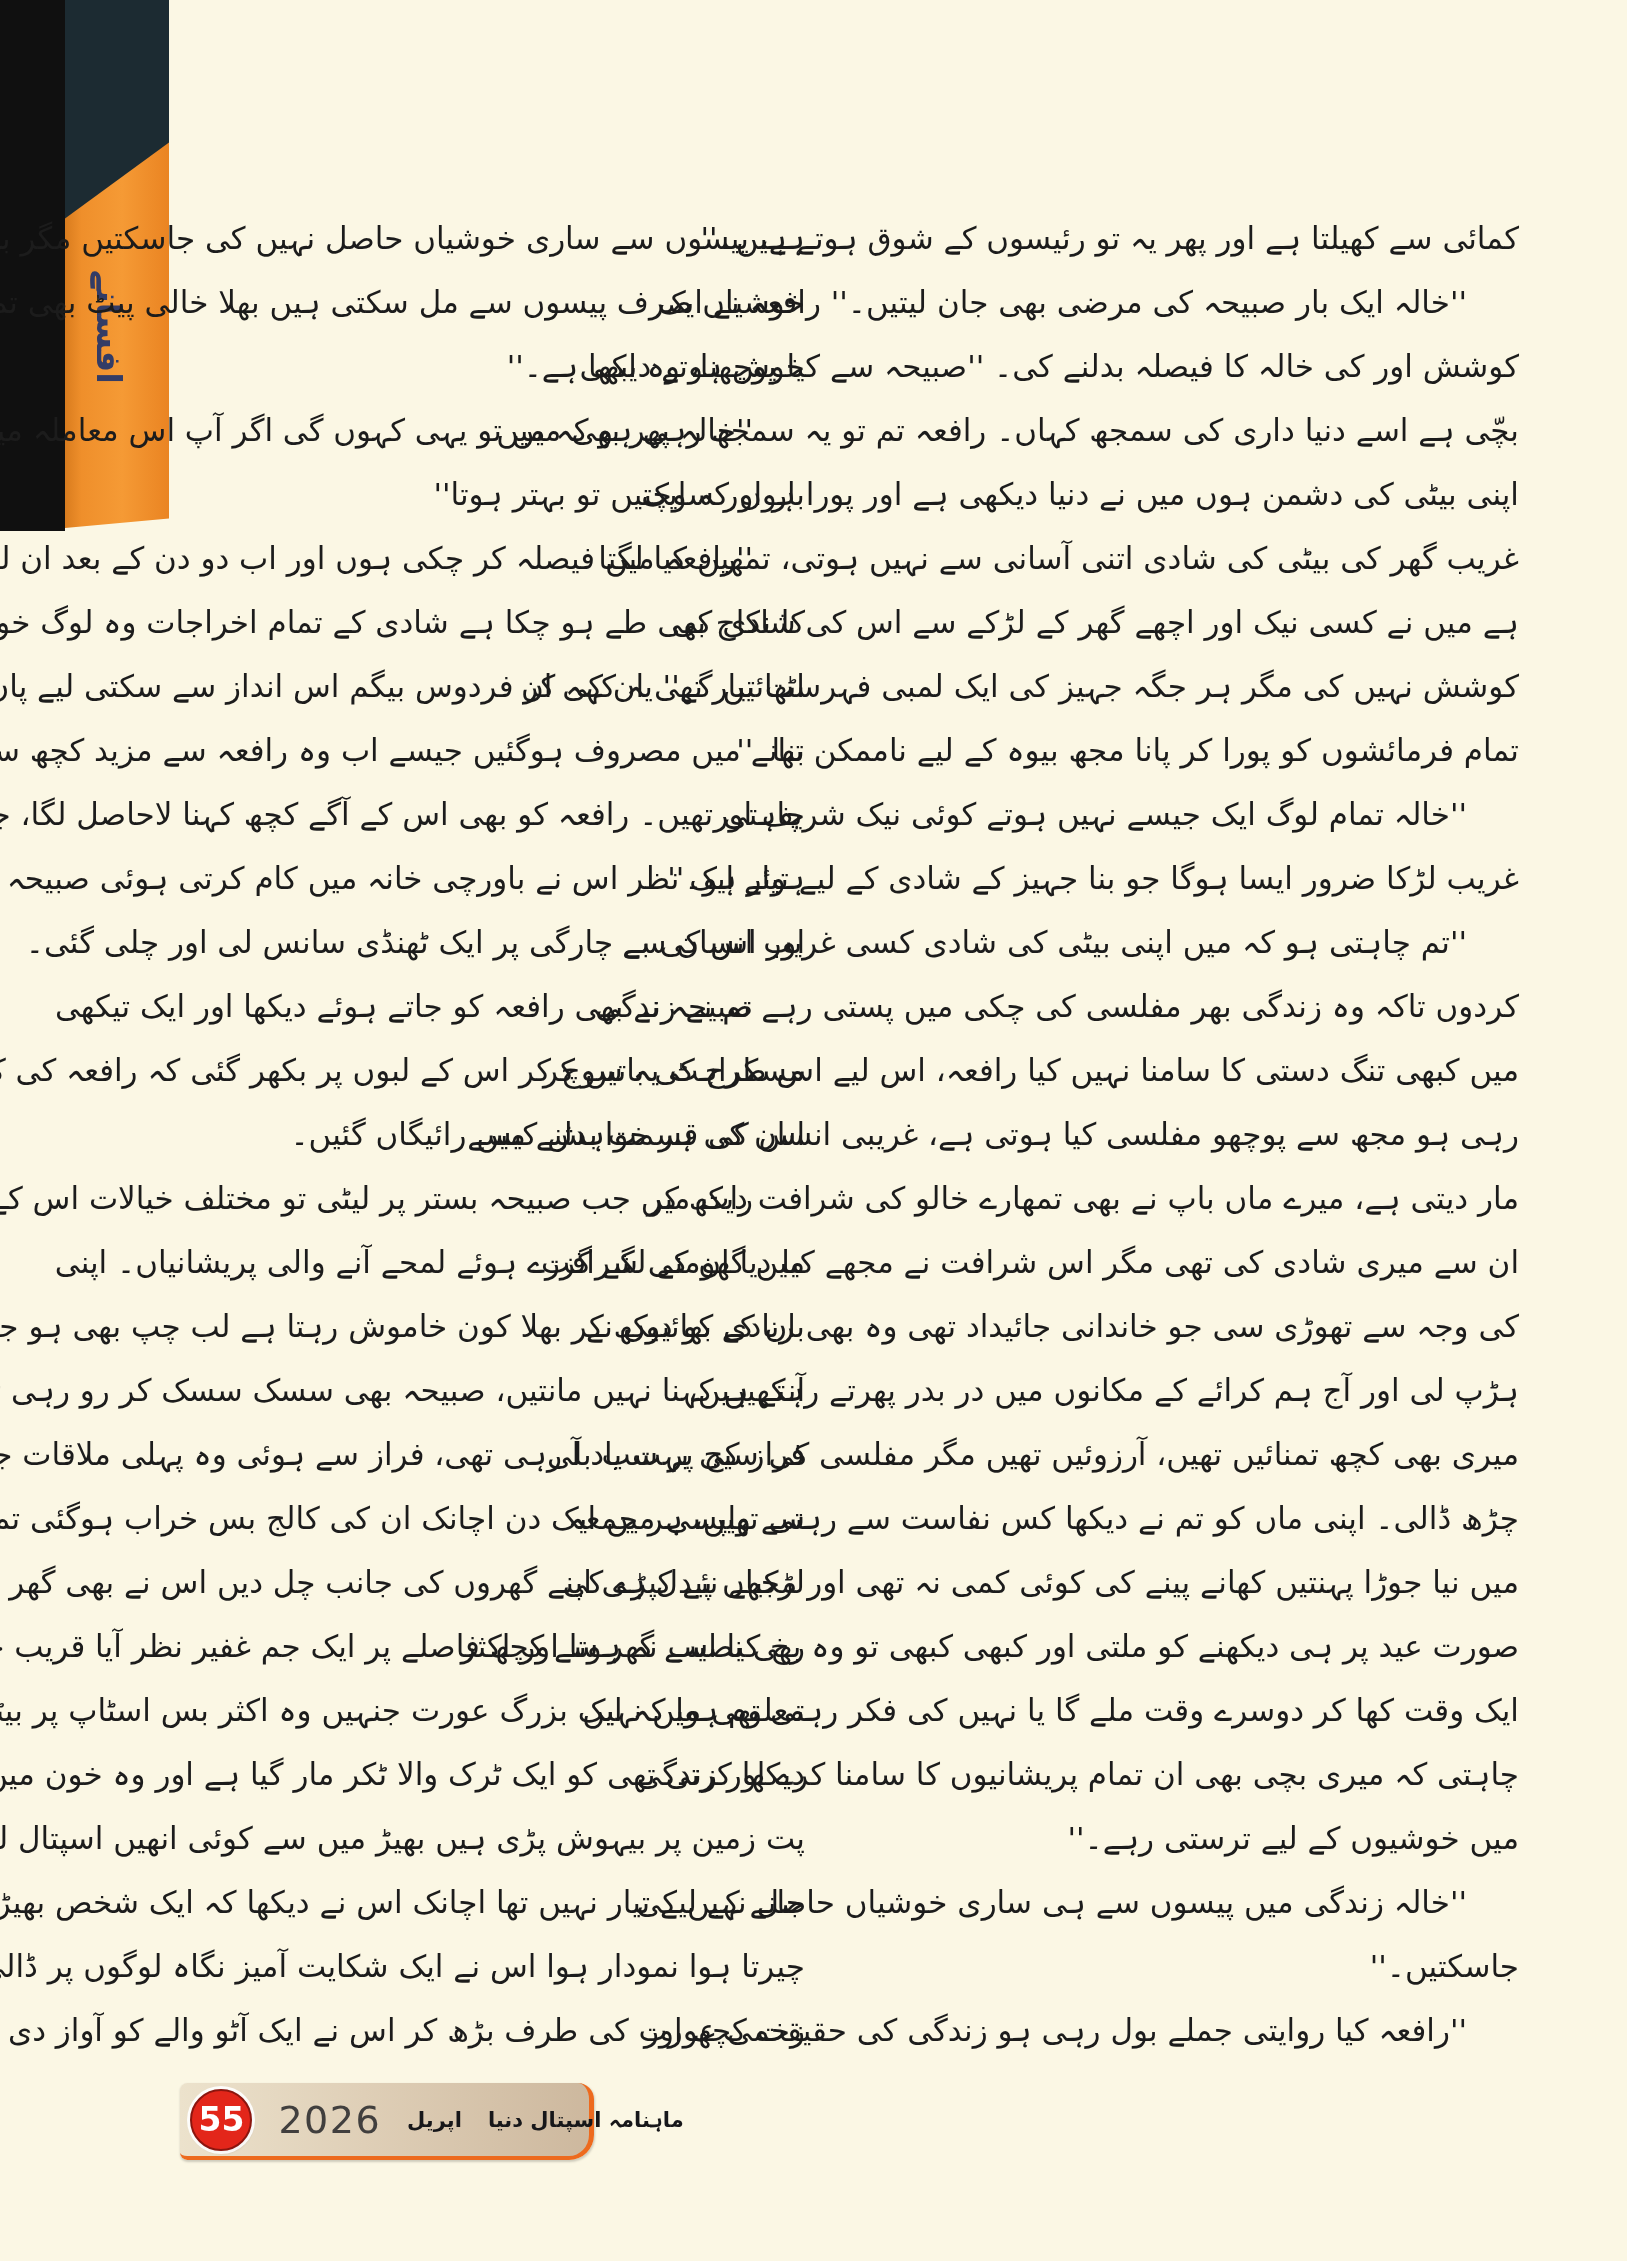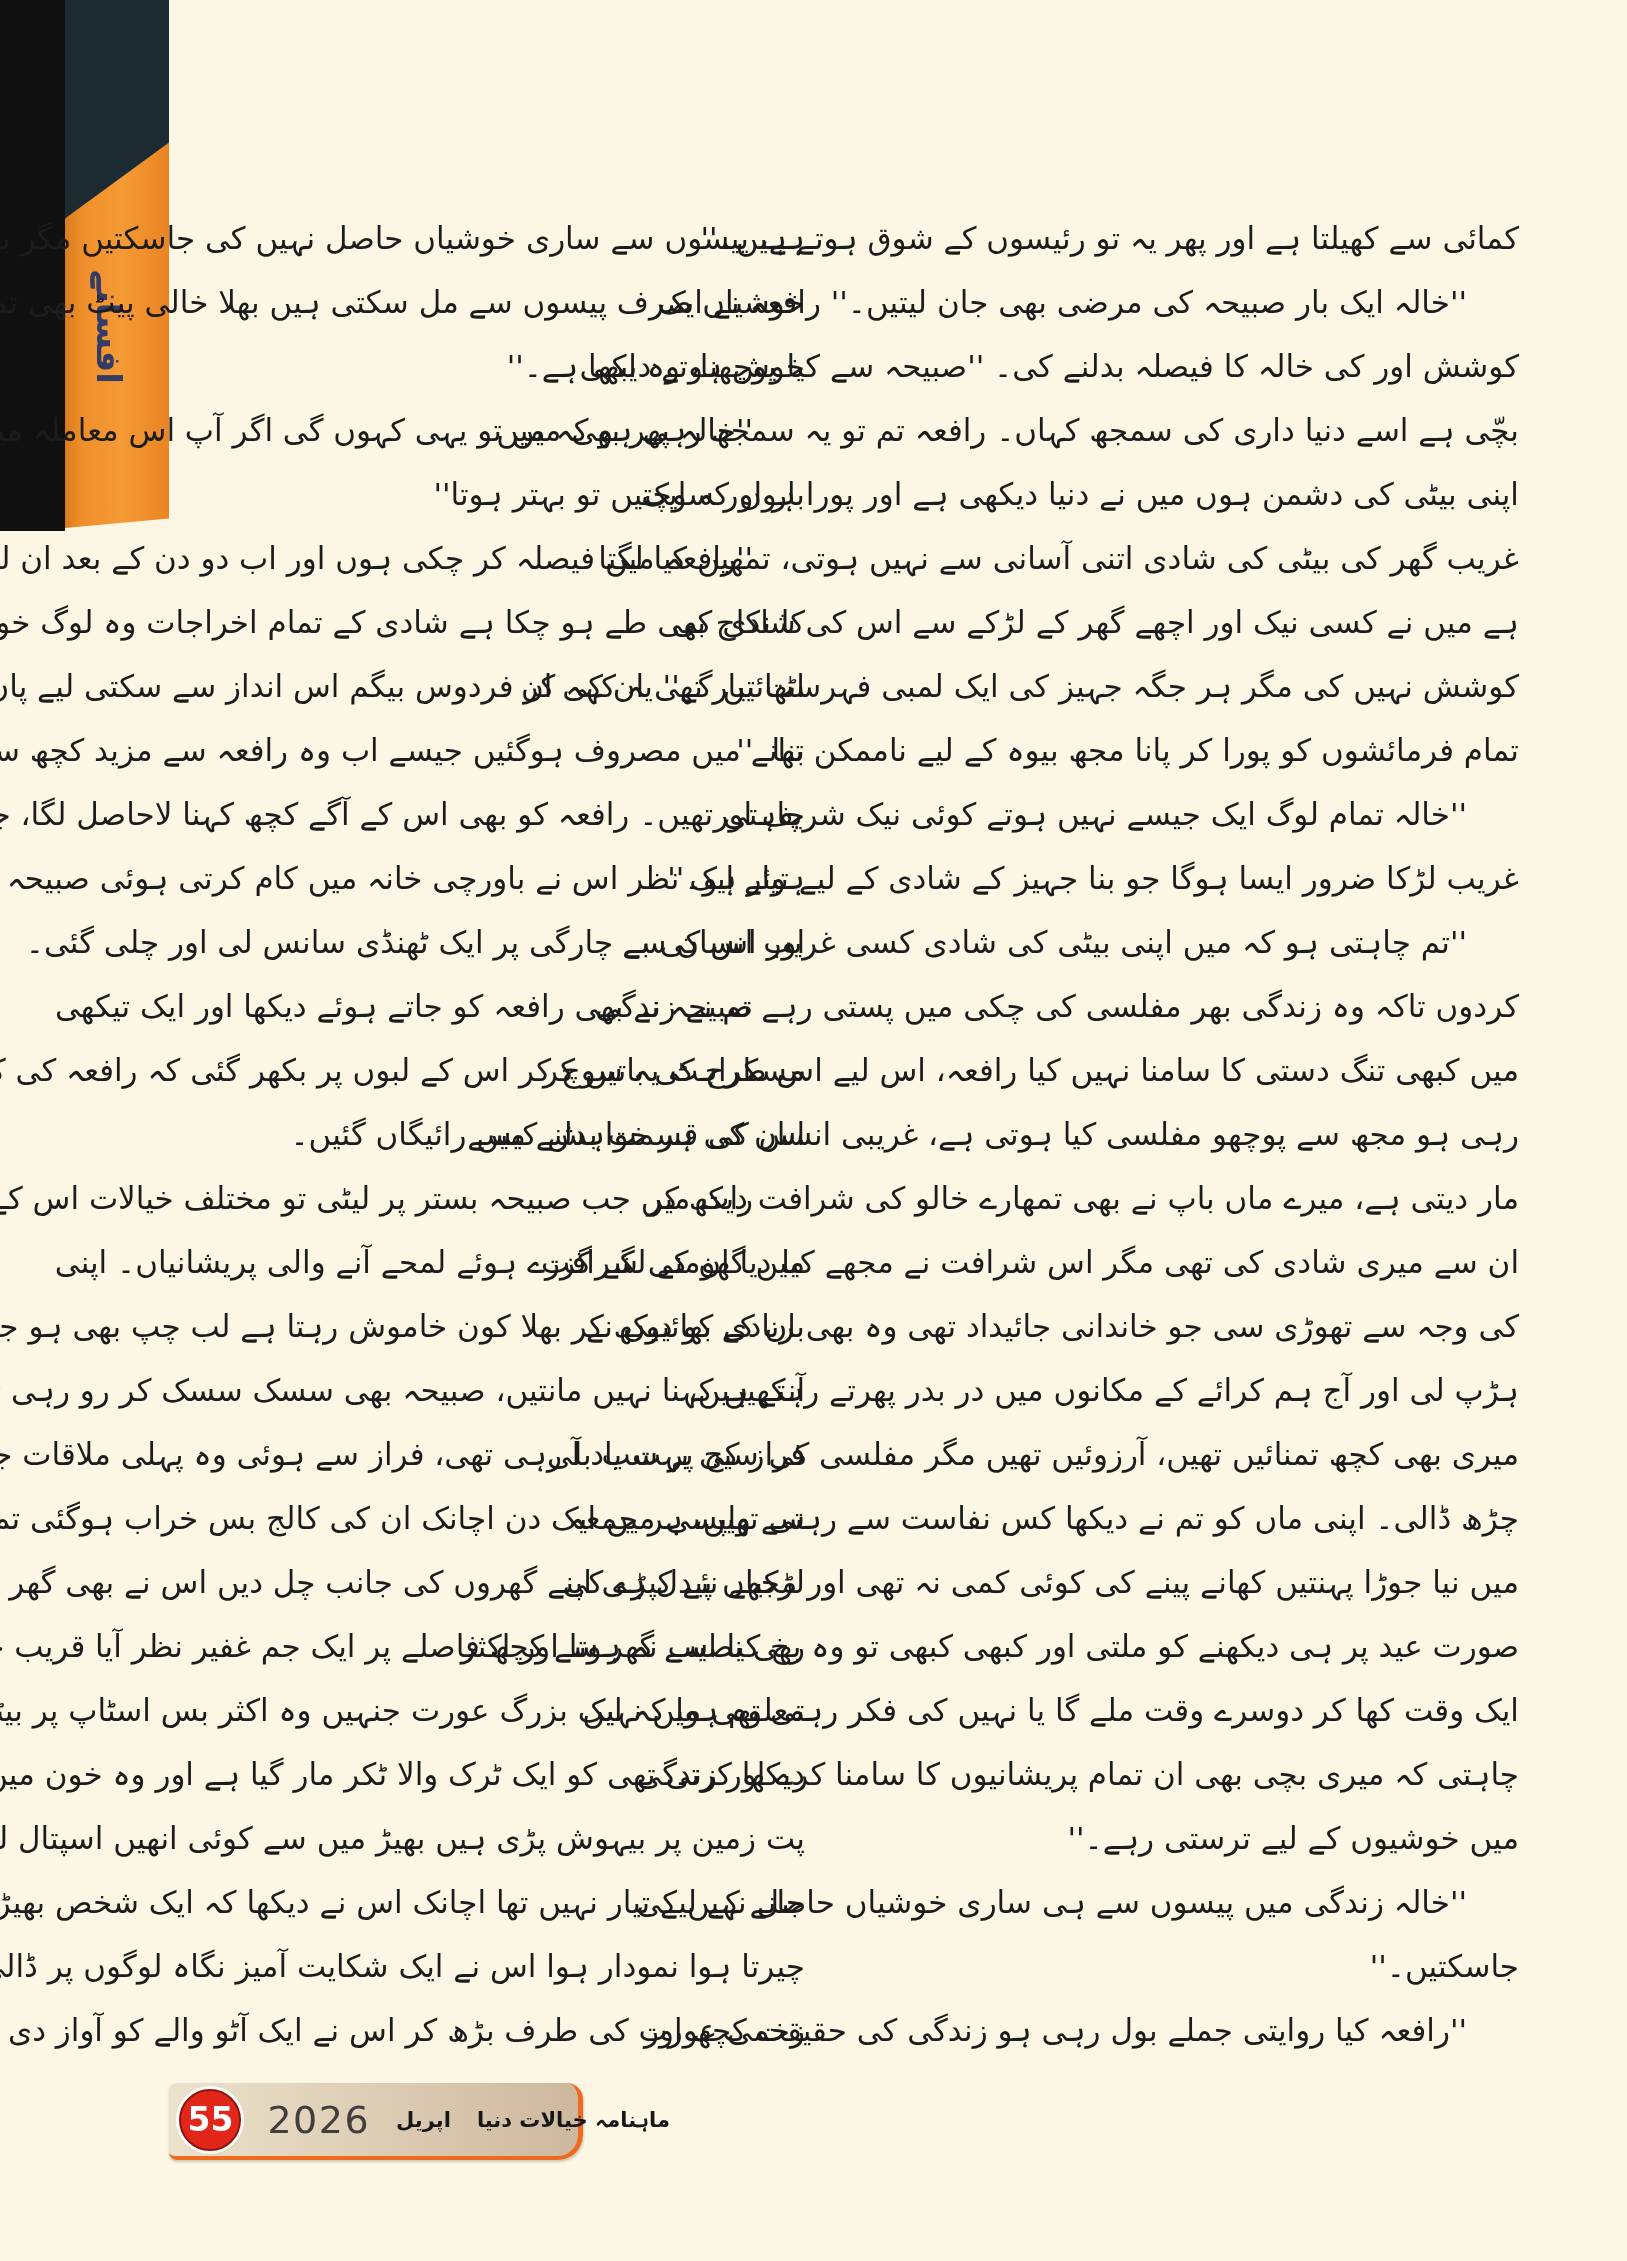--- a/index.html
+++ b/index.html
@@ -34,21 +34,21 @@
   .story-line{
     font-size:31px;line-height:64px;height:64px;white-space:nowrap;
     text-align:justify;text-align-last:justify;-moz-text-align-last:justify;
     overflow:visible;
   }
   .story-line.line-end{text-align-last:right;-moz-text-align-last:right;}
   .story-line.line-indent{padding-right:52px;}
 
   
   .footer-bar{
-    position:absolute;left:169px;top:2083px;width:414px;height:77px;
+    position:absolute;left:180px;top:2083px;width:414px;height:77px;
     background:linear-gradient(90deg,#ece2cc 0%,#dfcfb7 45%,#cdb89e 100%);
     border-right:5.2px solid #ed6a1e;border-bottom:4.4px solid #ed6a1e;
     border-radius:7.4px 16.3px 25px 7.4px;
     box-sizing:border-box;
     display:flex;align-items:center;gap:26px;
     padding:0 9px 0 10.4px;
     box-shadow:0.7px 1.5px 2.2px rgba(0,0,0,0.18);
   }
   .page-badge{
     width:62px;height:62px;border-radius:50%;
@@ -137,17 +137,17 @@
       <div class="story-line" dir="rtl">چیرتا ہوا نمودار ہوا اس نے ایک شکایت آمیز نگاہ لوگوں پر ڈالی اور اس</div>
       <div class="story-line" dir="rtl">زخمی عورت کی طرف بڑھ کر اس نے ایک آٹو والے کو آواز دی اور</div>
     </div>
 
   <div class="footer-bar">
     <div class="page-badge">
       <span>55</span>
     </div>
     <span class="year-label">2026</span>
     <span class="month-label" dir="rtl">اپریل</span>
-    <span class="magazine-title" dir="rtl">ماہنامہ خیالات دنیا</span>
+    <span class="magazine-title" dir="rtl">ماہنامہ اسپتال دنیا</span>
   </div>
 
 </div>
 
 
 </body></html>

